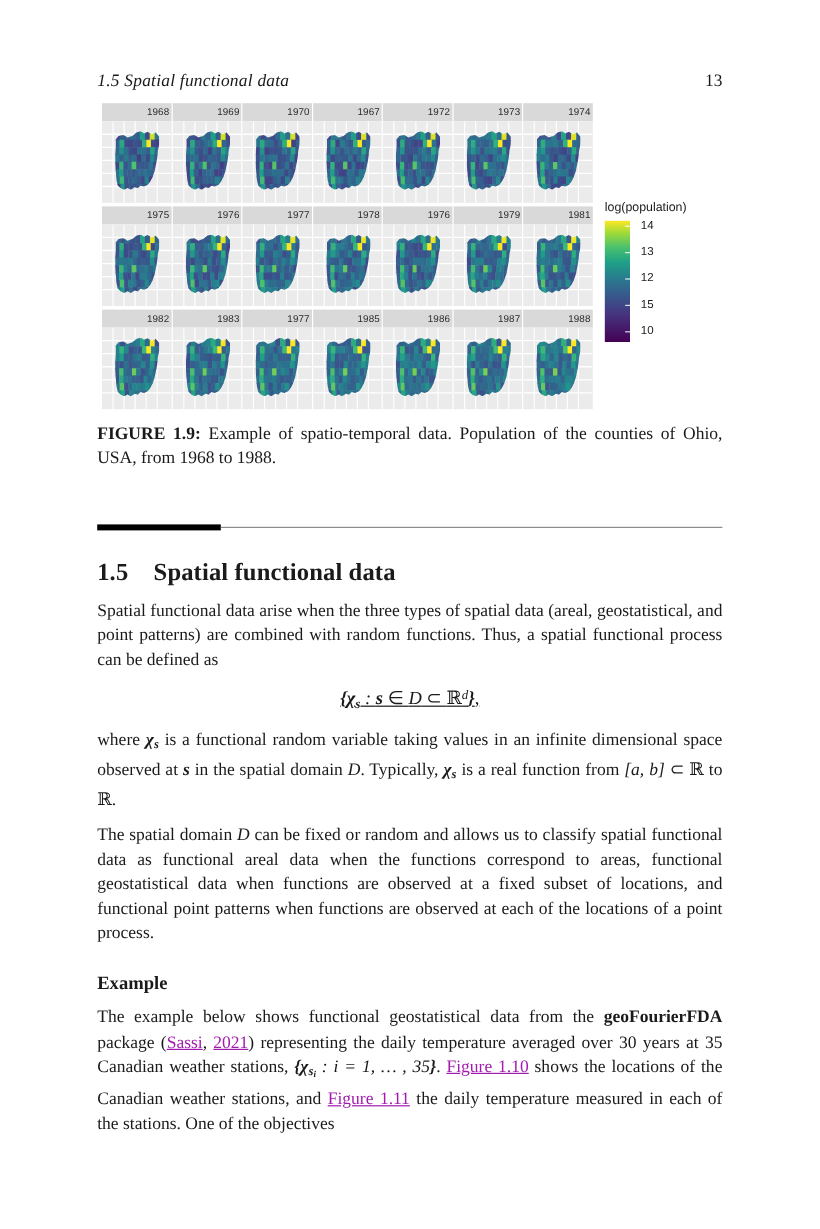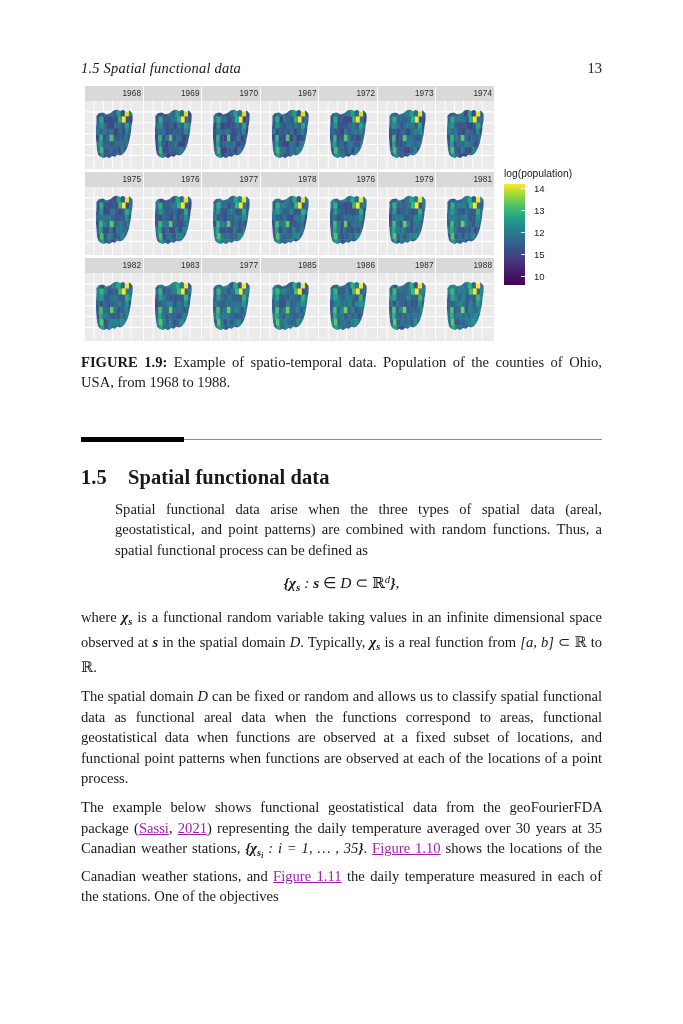--- a/index.html
+++ b/index.html
@@ -89,36 +89,37 @@
   }
   .sec-head .num { display:inline-block; width:47px; }
 
   
   .body { position:absolute; left:81px; top:499px; width:521px; }
   .para {
     font-size:14.6px; line-height:20.4px;
     text-align:justify; text-justify:inter-word;
     margin:0 0 9px 0;
   }
-  .para.tight { margin-bottom:0;margin-left:34px; }
+  .para.tight { margin-bottom:0; }
   .eq {
     text-align:center; font-size:15.4px;
     margin:13px 0 14px 0;
+    text-decoration:underline;
   }
   .sub-head {
     font-weight:bold; font-size:15.5px;
     margin:23px 0 9px 0;
   }
   .mi { font-style:italic; font-family:"Liberation Serif", serif; }
   .bm { font-weight:bold; font-style:italic; }
   .bb { font-family:"DejaVu Serif", serif; }
   .lnk { color:#a21caf; }
   .sm { font-size:.72em; vertical-align:-.25em; }
   .sup { font-size:.7em; vertical-align:.45em; }
-  .nb { font-weight:normal; }
+  .nb { font-weight:bold; }
 </style>
 </head>
 <body>
 
 <div class="page">
 
   <div class="runhead">
     <div class="runhead-title">1.5  Spatial functional data</div>
     <div class="runhead-page">13</div>
   </div>
@@ -2308,17 +2309,18 @@
     <p class="para tight">Spatial functional data arise when the three types of spatial data (areal, geostatistical, and point patterns) are combined with random functions. Thus, a spatial functional process can be defined as</p>
 
     <div class="eq">
       <span class="bm">{χ</span><span class="bm sm">s</span><span class="mi"> : </span><span class="bm">s</span> ∈ <span class="mi">D</span> ⊂ <span class="bb">ℝ</span><span class="sup mi">d</span><span class="bm">}</span>,
     </div>
 
     <p class="para"><span>where </span><span class="bm">χ<span class="sm">s</span></span><span> is a functional random variable taking values in an infinite dimensional space observed at </span><span class="bm">s</span><span> in the spatial domain </span><span class="mi">D</span><span>. Typically, </span><span class="bm">χ<span class="sm">s</span></span><span> is a real function from </span><span class="mi">[a, b]</span> ⊂ <span class="bb">ℝ</span><span> to </span><span class="bb">ℝ</span><span>.</span></p>
 
     <p class="para"><span>The spatial domain </span><span class="mi">D</span><span> can be fixed or random and allows us to classify spatial functional data as functional areal data when the functions correspond to areas, functional geostatistical data when functions are observed at a fixed subset of locations, and functional point patterns when functions are observed at each of the locations of a point process.</span></p>
 
+    <div class="sub-head">Example</div>
 
     <p class="para"><span>The example below shows functional geostatistical data from the </span><span class="nb">geoFourierFDA</span><span> package (</span><a class="lnk" href="#">Sassi</a><span>, </span><a class="lnk" href="#">2021</a><span>) representing the daily temperature averaged over 30 years at 35 Canadian weather stations, </span><span class="bm">{χ<span class="sm">s<span class="sm">i</span></span></span><span class="mi"> : i = 1, … , 35</span><span class="bm">}</span><span>. </span><a class="lnk" href="#">Figure 1.10</a><span> shows the locations of the Canadian weather stations, and </span><a class="lnk" href="#">Figure 1.11</a><span> the daily temperature measured in each of the stations. One of the objectives</span></p>
 
   </div>
 </div>
 
 </body></html>

